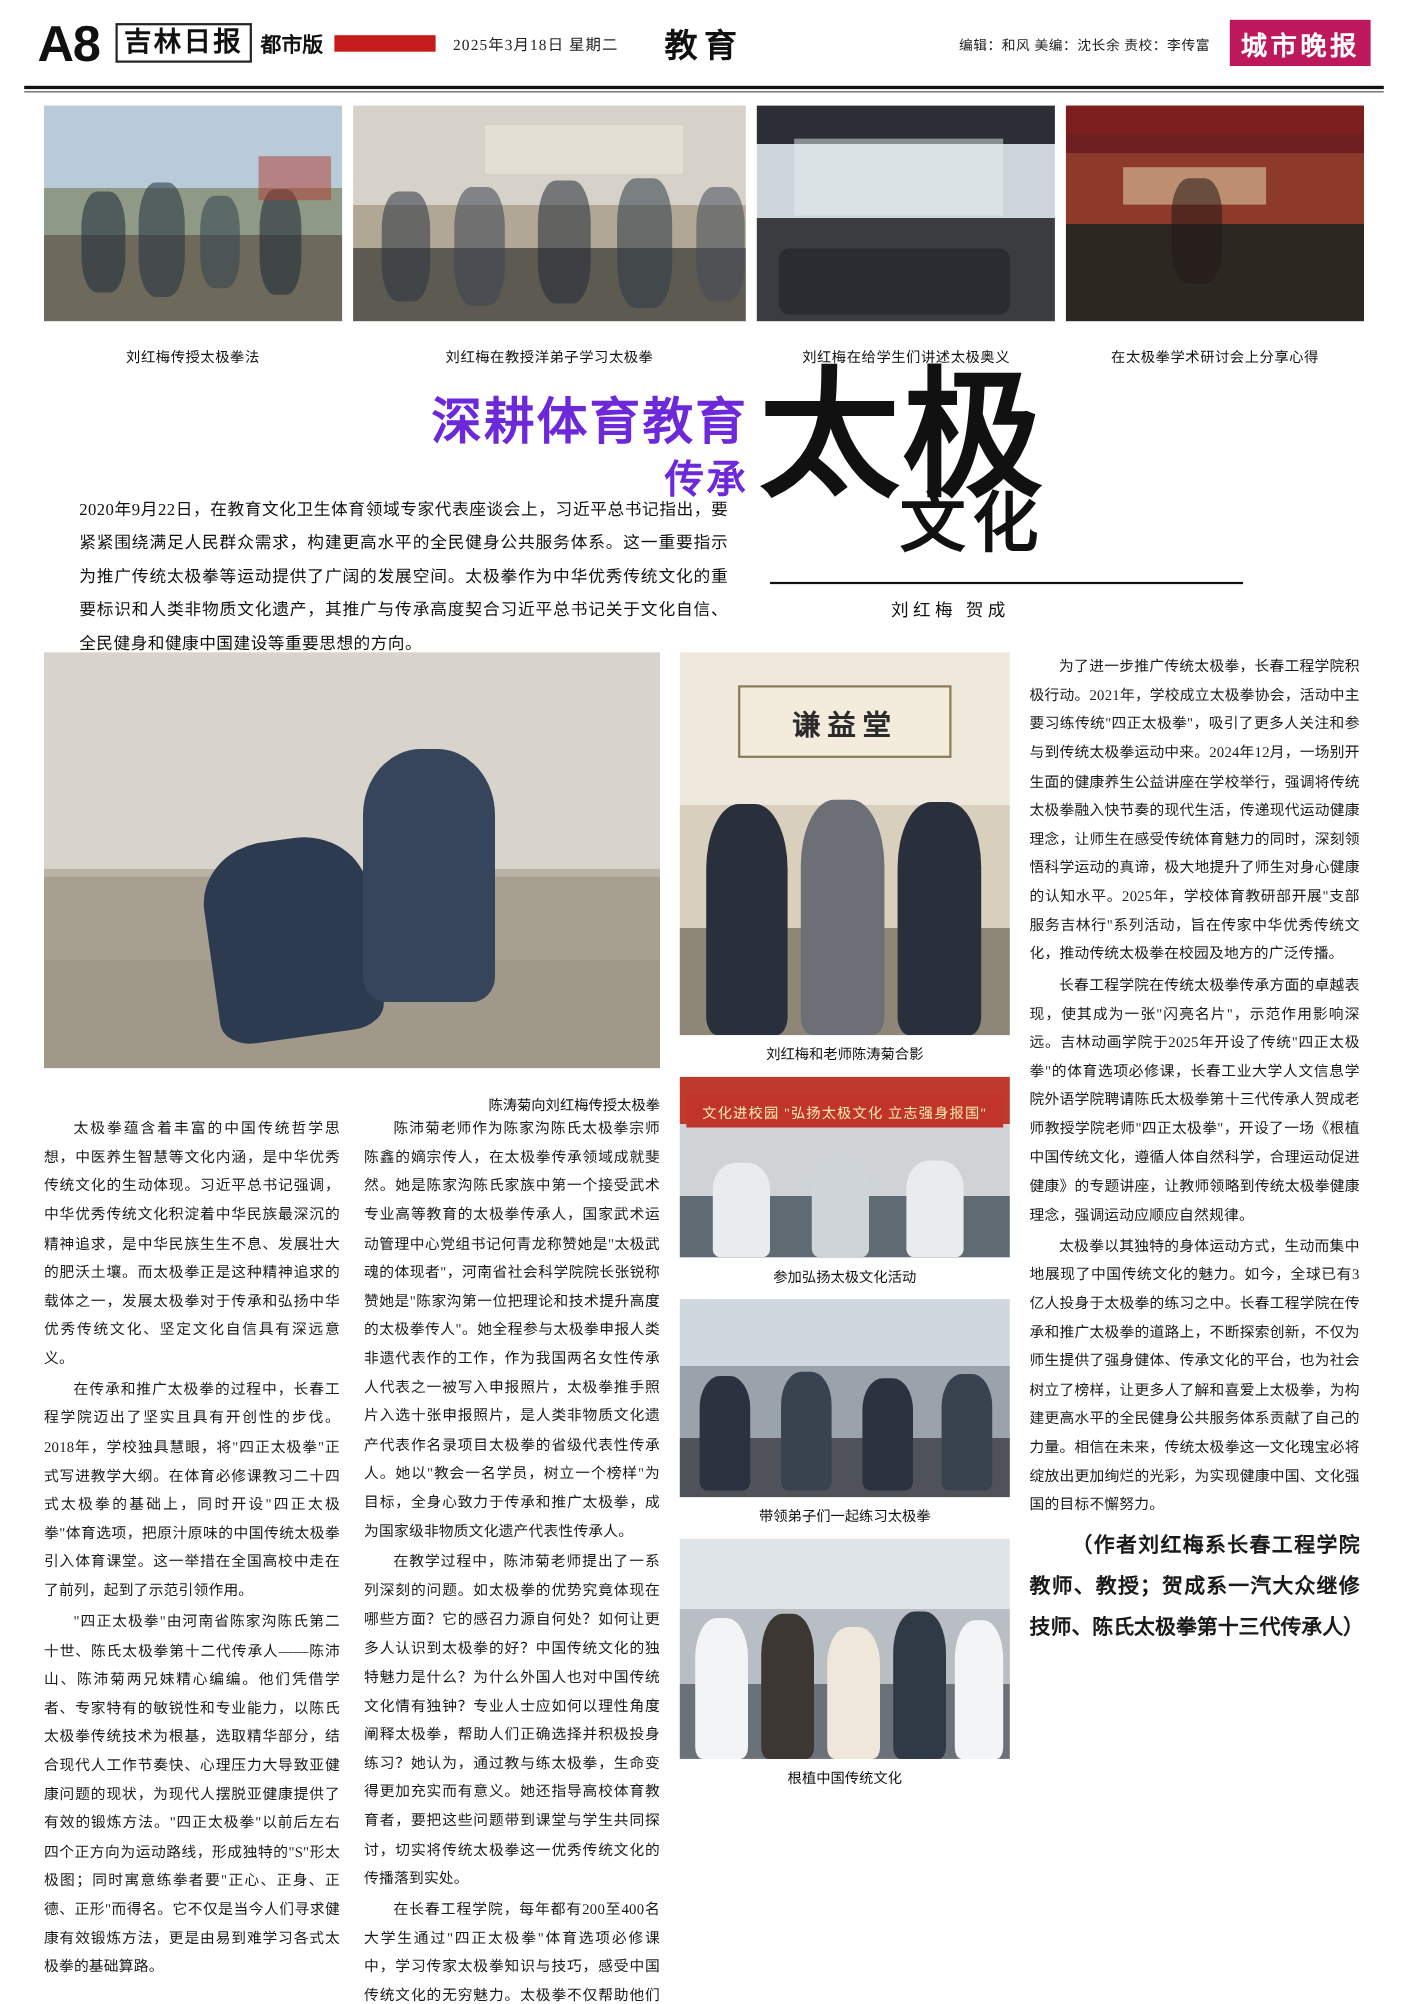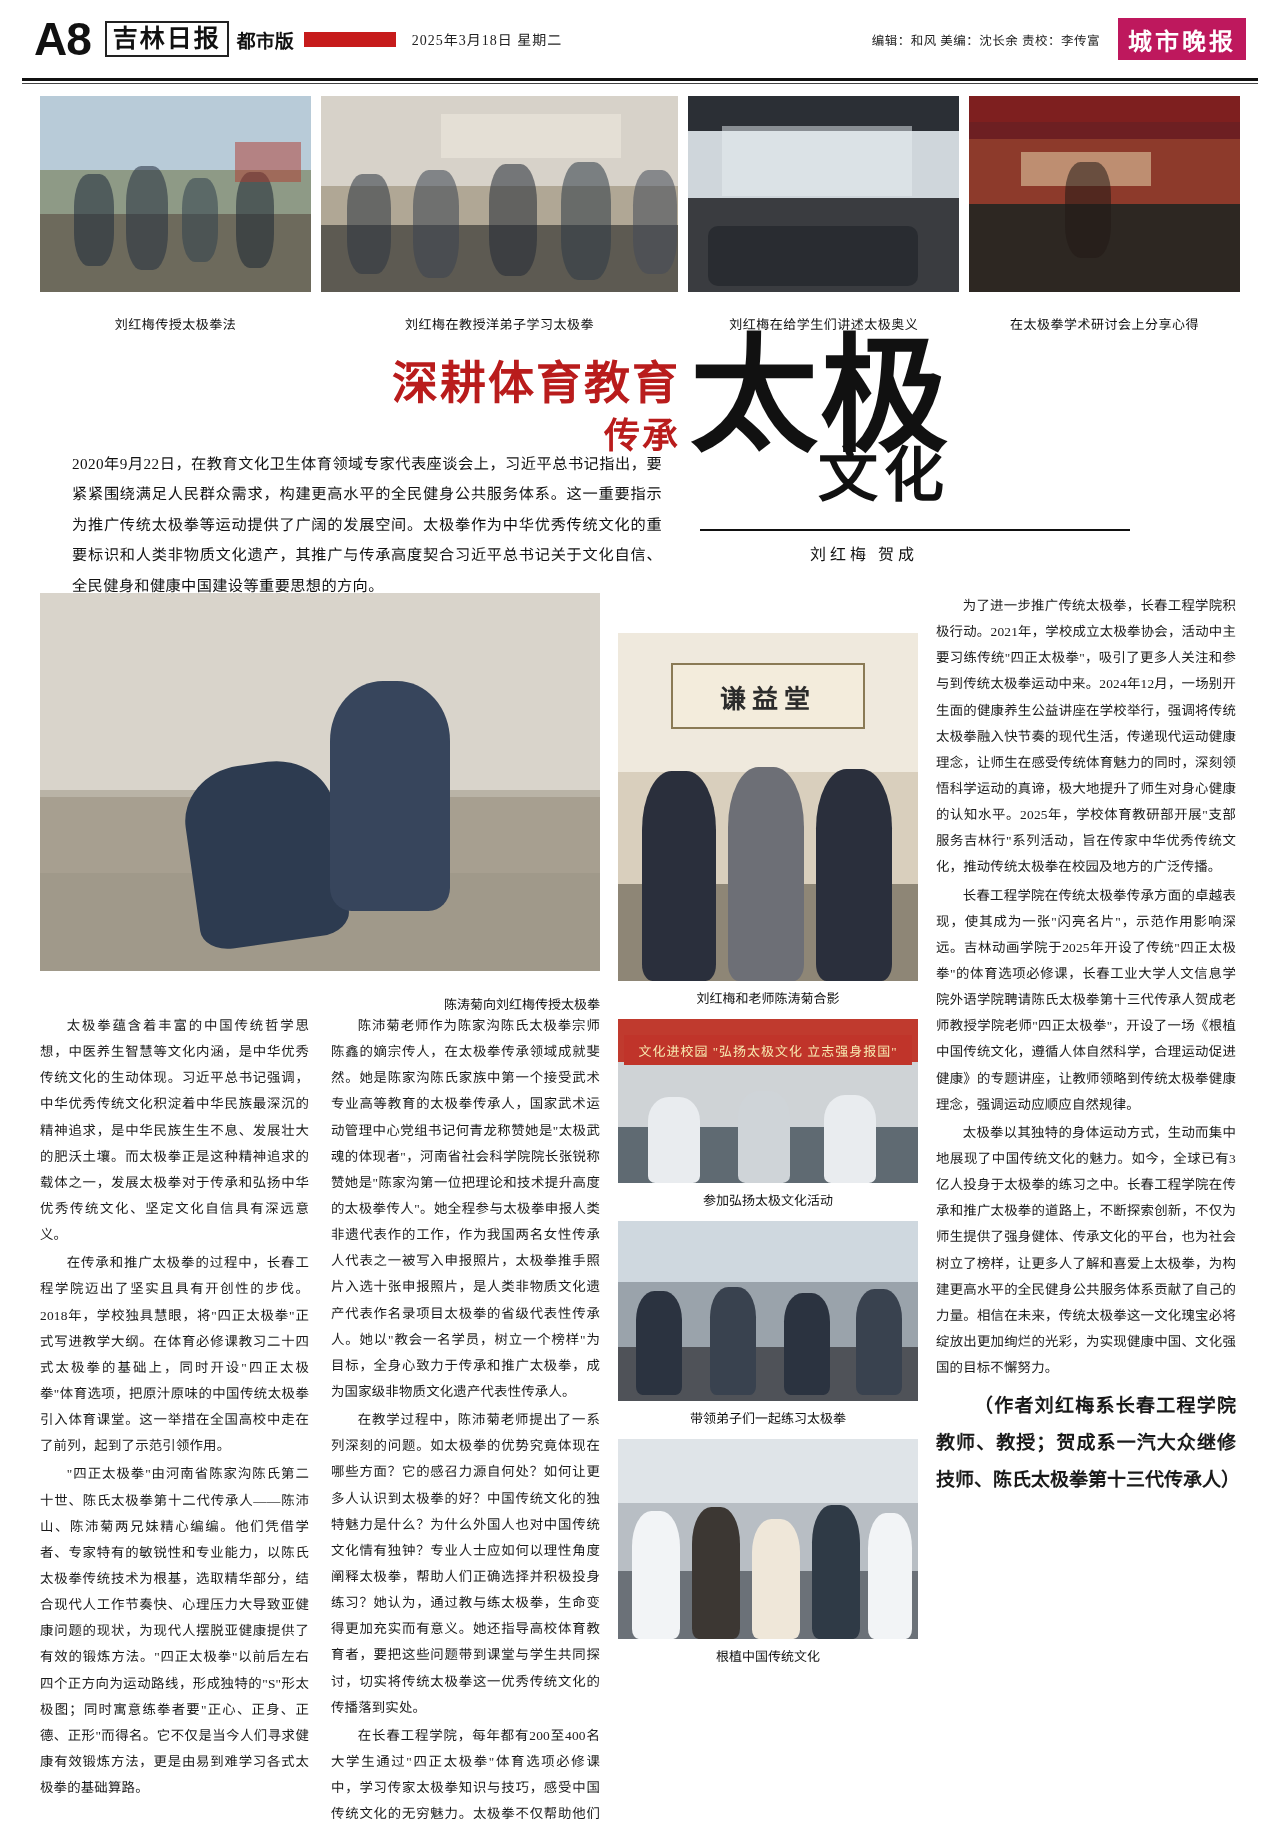--- a/index.html
+++ b/index.html
@@ -107,21 +107,21 @@
     padding:18px 40px 0 40px;
     height:250px;
     box-sizing:border-box;
   }
   .hl-left{
     position:absolute;left:300px;top:26px;width:380px;text-align:right;
   }
   .hl-l1,.hl-l2{
     font-family:"Liberation Sans", sans-serif;
     font-weight:bold;
-    color:#b91c1c;
+    color:#6d28d9;
     letter-spacing:2px;
     line-height:1.08;
   }
   .hl-l1{font-size:46px;}
   .hl-l2{font-size:36px;margin-top:8px;}
   .hl-big{
     position:absolute;left:690px;top:6px;
     font-family:"Liberation Serif", serif;
     font-weight:bold;
     font-size:128px;
@@ -166,21 +166,21 @@
   .main-photo{
     width:100%;height:378px;overflow:hidden;position:relative;
     background:linear-gradient(#d9d4cb 0 52%,#b9b3a6 52% 74%,#8f8a80 74% 100%);
   }
   .main-photo .floor{position:absolute;left:0;right:0;bottom:0;height:46%;background:#a39b8c;opacity:.85;}
   .main-photo .figA{position:absolute;left:150px;bottom:28px;width:150px;height:180px;background:#2d3b50;border-radius:40% 40% 20% 20%/30% 30% 12% 12%;transform:rotate(-8deg);}
   .main-photo .figB{position:absolute;left:290px;bottom:60px;width:120px;height:230px;background:#37455c;border-radius:44% 44% 18% 18%/26% 26% 10% 10%;}
   .cap-right{text-align:right;font-size:13px;margin-top:23px;color:#111;}
 
   .mid-photo{width:100%;overflow:hidden;position:relative;}
-  .mid-photo.m1{height:348px;background:linear-gradient(#efe9dd 0 40%,#d9cfbd 40% 72%,#8e8676 72% 100%);margin-top:40px;}
+  .mid-photo.m1{height:348px;background:linear-gradient(#efe9dd 0 40%,#d9cfbd 40% 72%,#8e8676 72% 100%);}
   .mid-photo.m2{height:164px;background:linear-gradient(#c03a2e 0 26%,#cfd3d6 26% 66%,#5f6a72 66% 100%);}
   .mid-photo.m3{height:180px;background:linear-gradient(#cfd8df 0 34%,#9aa3ab 34% 70%,#4f5258 70% 100%);}
   .mid-photo.m4{height:200px;background:linear-gradient(#dfe4e8 0 32%,#b8bec4 32% 66%,#6b7178 66% 100%);}
   .cap-c{text-align:center;font-size:13px;margin:7px 0 12px 0;color:#111;}
   .sign{
     font-size:19px;line-height:1.95;text-align:justify;font-weight:bold;margin-top:6px;
     text-indent:2em;
   }
   .plaque{
     position:absolute;left:50%;top:30px;transform:translateX(-50%);
@@ -198,20 +198,21 @@
 <body>
 
 <div class="page">
 
   <div class="masthead">
     <div class="page-no">A8</div>
     <div class="paper-logo">吉林日报</div>
     <div class="paper-edition">都市版</div>
     <div class="red-bar"></div>
     <div class="issue-date">2025年3月18日 星期二</div>
+    <div class="section-title">教育</div>
     <div class="credits">编辑：和风  美编：沈长余  责校：李传富</div>
     <div class="brand-stamp">城市晚报</div>
   </div>
   <div class="rule"></div>
   <div class="rule thin"></div>
 
   <div class="photo-strip">
 
     <div class="photo-card">
       <div class="ph p1">

